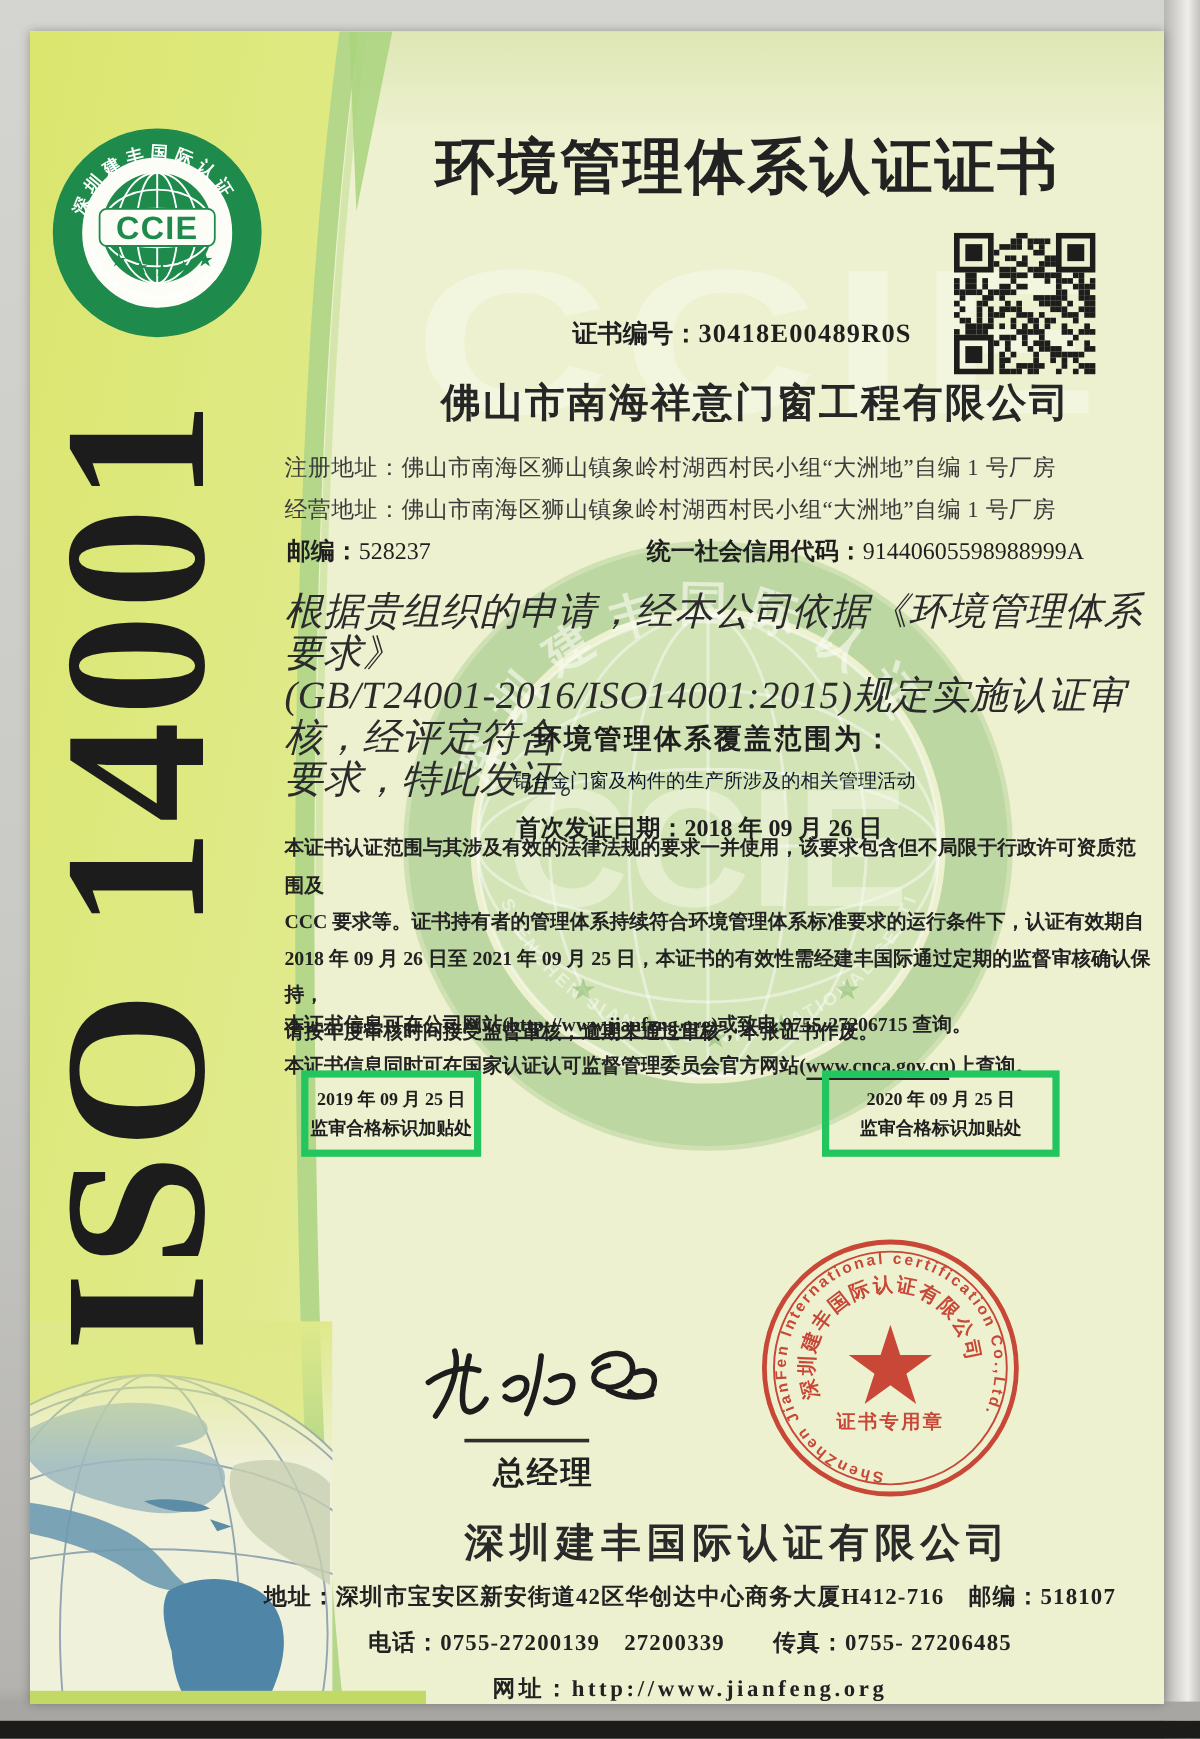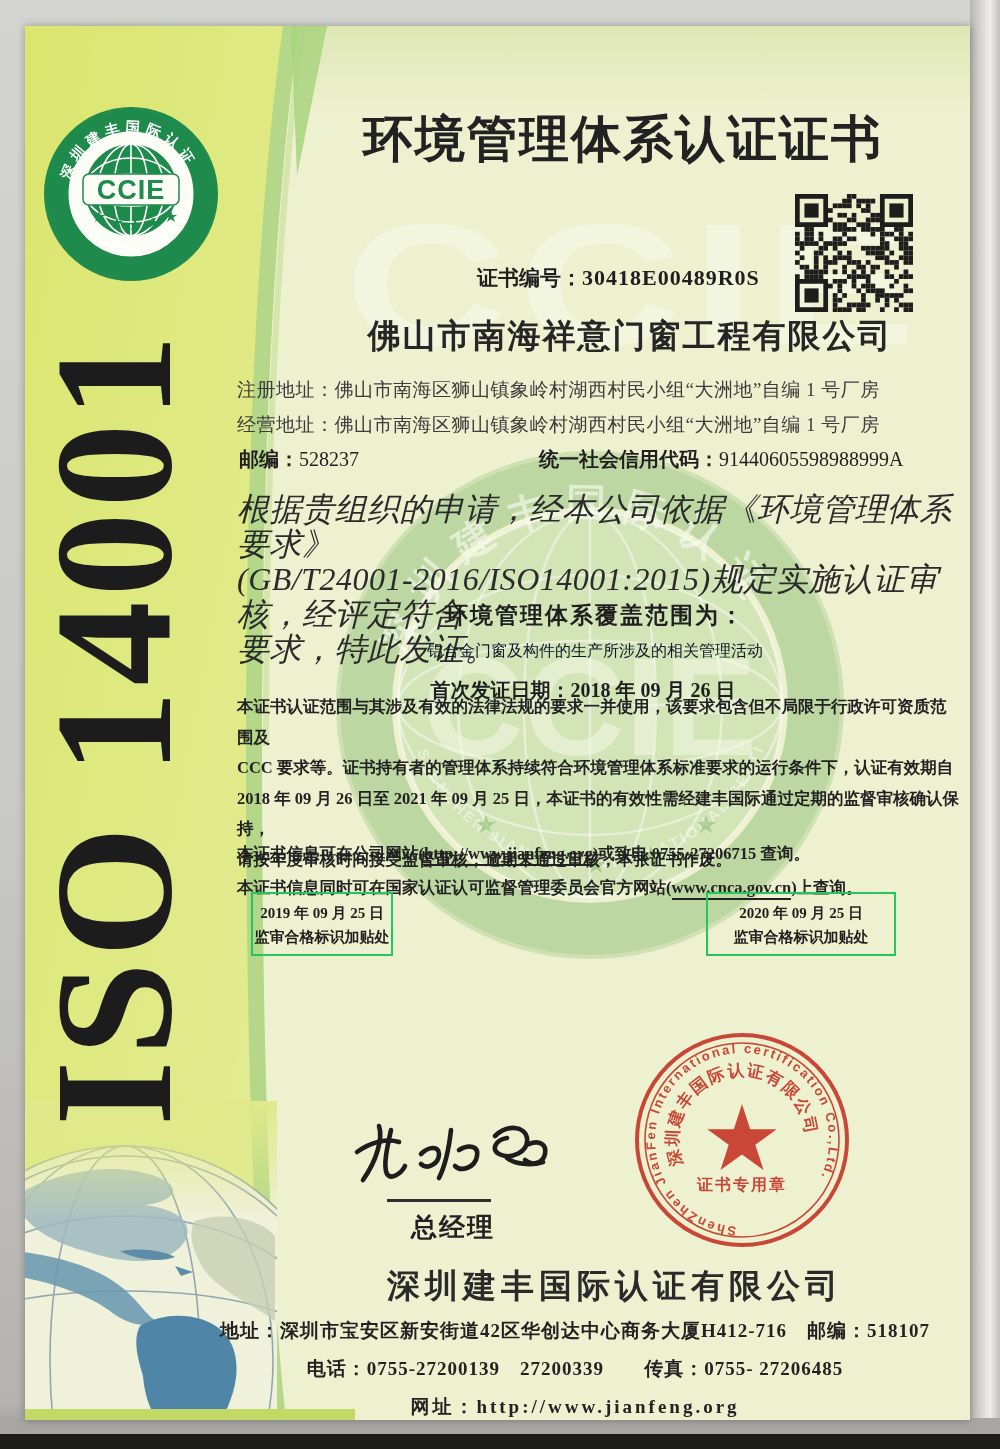--- a/index.html
+++ b/index.html
@@ -49,24 +49,24 @@
   .postrow{left:214px;top:420px;width:716px;font-size:20px;color:#1f1f1f;}
   .uscc{position:absolute;left:300px;top:0;}
   .grant{left:212px;top:466px;width:716px;font-size:32px;line-height:35px;color:#2b2b2b;letter-spacing:.5px;font-style:italic;}
   .scope-title{left:212px;top:574px;width:716px;text-align:center;font-size:23px;letter-spacing:2px;color:#1f1f1f;}
   .scope{left:212px;top:615px;width:716px;text-align:center;font-size:16px;color:#0f172a;}
   .firstissue{left:200px;top:651px;width:716px;text-align:center;font-size:20px;color:#1f1f1f;}
   .fine{left:212px;top:666px;width:722px;font-size:16.5px;line-height:30.5px;color:#222;}
   .query{left:212px;width:722px;font-size:16.5px;color:#222;}
   .q1{top:817px;} .q2{top:851px;}
   .query .u{border-bottom:2px solid #222;padding-bottom:1px;}
-  .stampbox{border:2px solid #22c55e;text-align:center;font-size:15px;color:#1f1f1f;
+  .stampbox{border:6px solid #22c55e;text-align:center;font-size:15px;color:#1f1f1f;
     padding-top:7px;line-height:24px;background:transparent;height:53px;box-sizing:content-box;}
   .box1{left:226px;top:866px;width:138px;}
-  .box2{left:660px;top:866px;width:186px;margin-left:21px;}
+  .box2{left:660px;top:866px;width:186px;}
   .sig-svg{left:322px;top:1082px;z-index:3;}
   .sigline{left:362px;top:1173px;width:104px;height:2.5px;background:#2e2e2e;}
   .sigtitle{left:386px;top:1184px;font-size:26px;color:#222;letter-spacing:2px;}
   .seal-svg{left:605px;top:1002px;z-index:4;opacity:.9;}
   .issuer{left:215px;top:1238px;width:750px;text-align:center;font-size:33px;
     letter-spacing:5px;color:#2a2a2a;}
   .foot{width:800px;left:150px;text-align:center;font-size:19px;color:#222;letter-spacing:1px;}
   .f1{top:1292px;} .f2{top:1330px;} .f3{top:1368px;letter-spacing:3px;}
 </style>
 </head>

